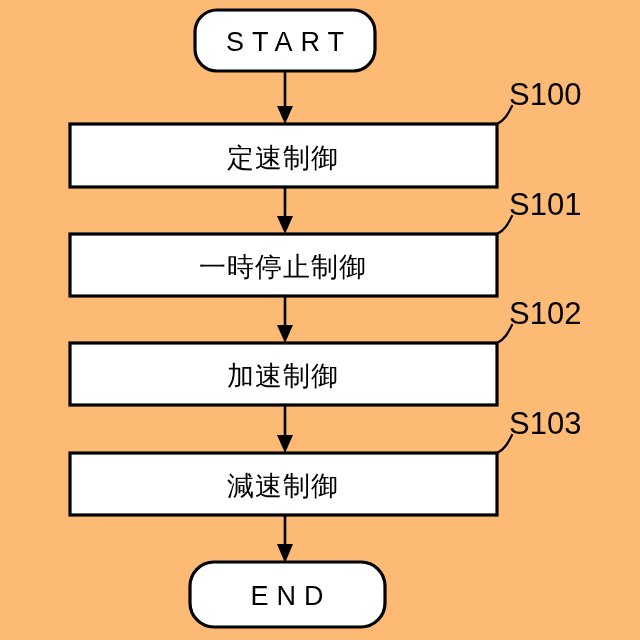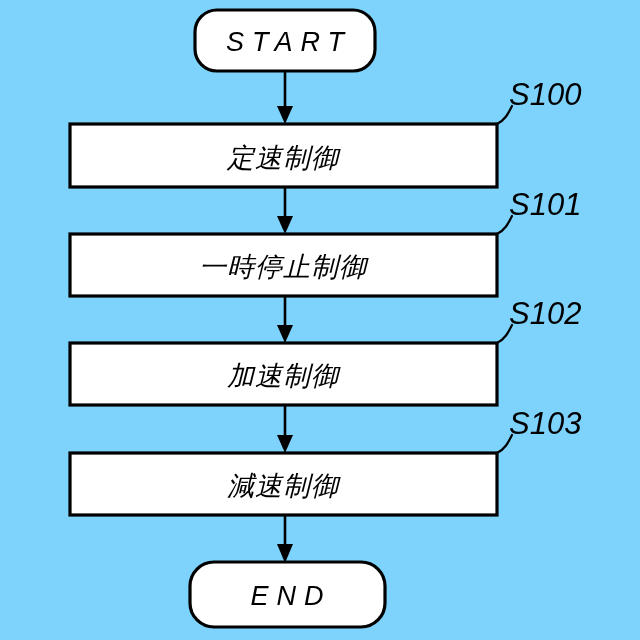--- a/index.html
+++ b/index.html
@@ -7,23 +7,22 @@
     padding: 0;
     background: #ffffff;
   }
   body {
     font-family: "Liberation Sans", sans-serif;
   }
   #canvas {
     position: relative;
     width: 640px;
     height: 640px;
-    background: #7dd3fc;
+    background: #fdba74;
     overflow: hidden;
-    font-style: italic;
   }
   #flow-svg {
     position: absolute;
     left: 0;
     top: 0;
     width: 640px;
     height: 640px;
   }
   .shape-stroke {
     fill: #ffffff;

